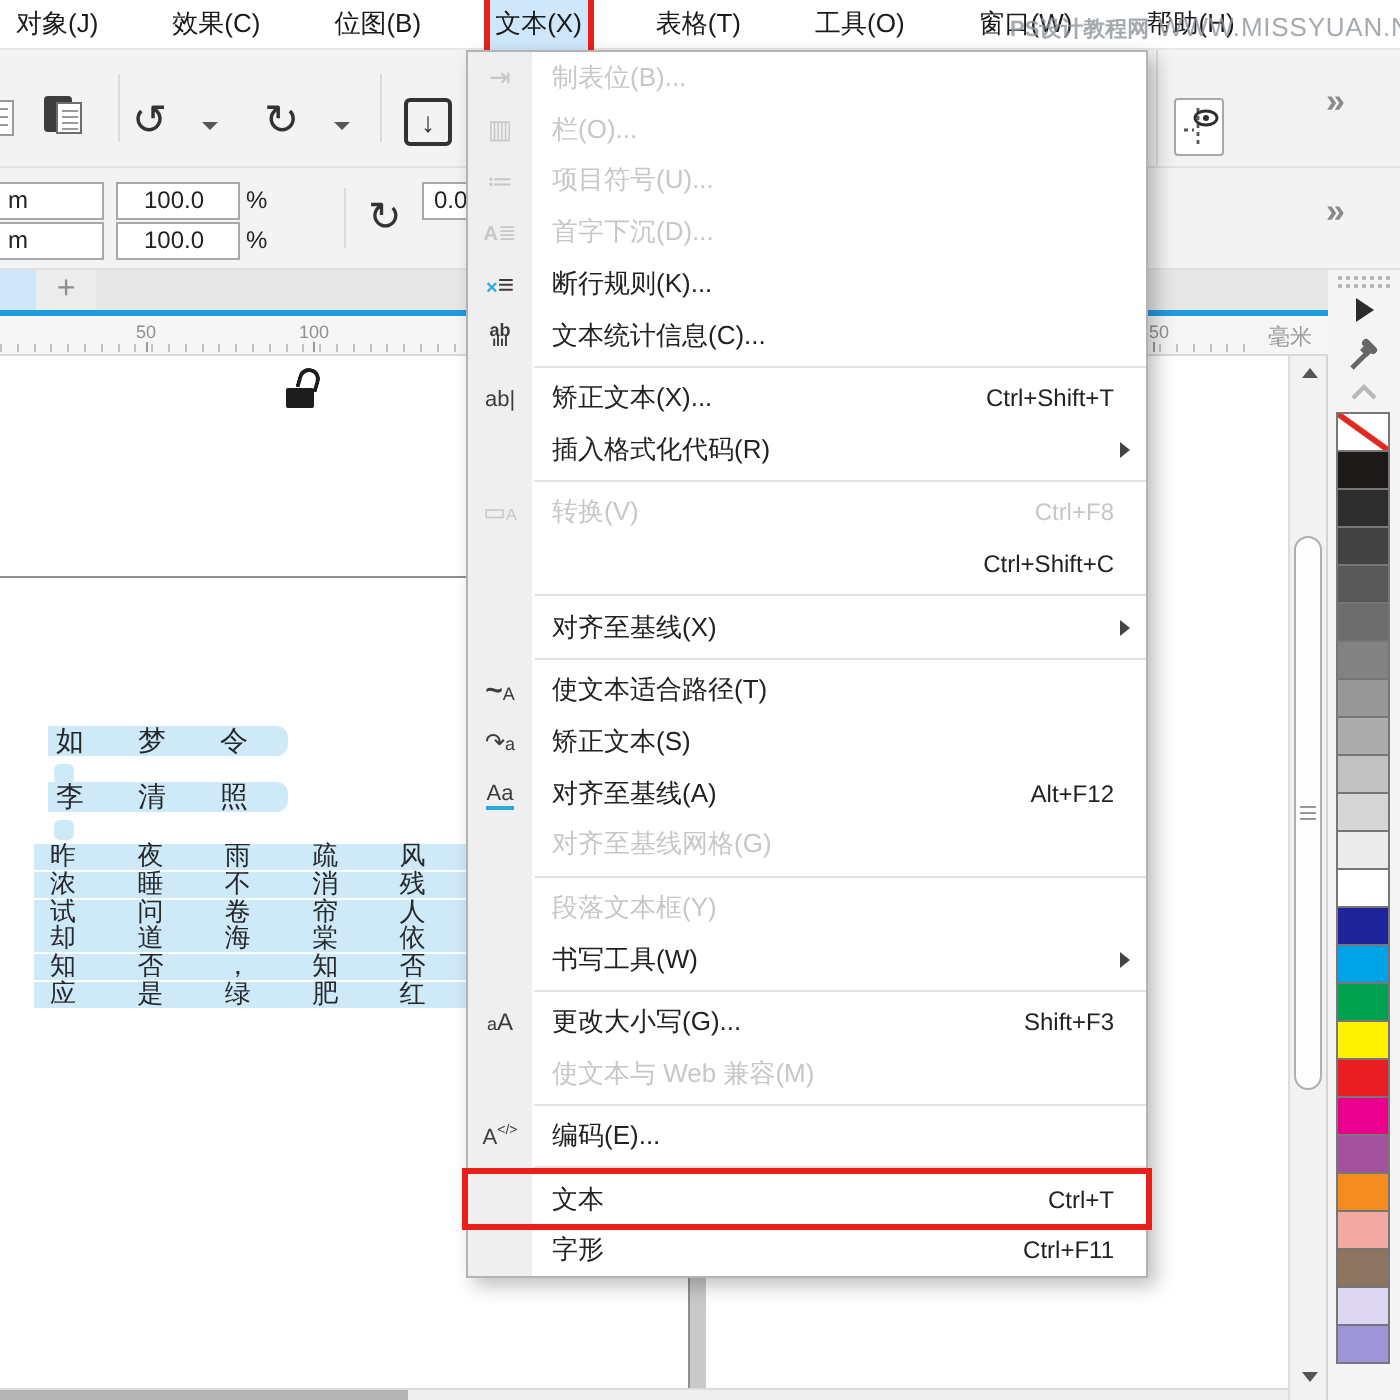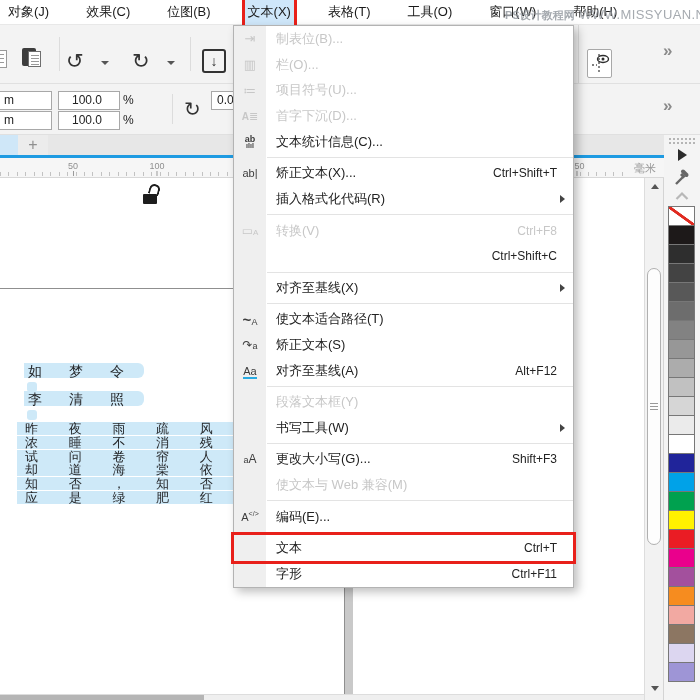--- a/index.html
+++ b/index.html
@@ -362,20 +362,26 @@
     <span class="mi-shortcut"></span>
 
   </div>
       <div class="menu-item disabled">
     <span class="mi-icon ic-drop-cap-icon"></span>
     <span class="mi-label">首字下沉(D)...</span>
     <span class="mi-shortcut"></span>
 
   </div>
       <div class="menu-item">
+    <span class="mi-icon ic-break-rules-icon"></span>
+    <span class="mi-label">断行规则(K)...</span>
+    <span class="mi-shortcut"></span>
+
+  </div>
+      <div class="menu-item">
     <span class="mi-icon ic-text-stats-icon"></span>
     <span class="mi-label">文本统计信息(C)...</span>
     <span class="mi-shortcut"></span>
 
   </div>
       <div class="menu-sep"></div>
       <div class="menu-item">
     <span class="mi-icon ic-edit-text-icon"></span>
     <span class="mi-label">矫正文本(X)...</span>
     <span class="mi-shortcut">Ctrl+Shift+T</span>
@@ -418,20 +424,26 @@
     <span class="mi-label">矫正文本(S)</span>
     <span class="mi-shortcut"></span>
 
   </div>
       <div class="menu-item">
     <span class="mi-icon ic-align-baseline-icon"></span>
     <span class="mi-label">对齐至基线(A)</span>
     <span class="mi-shortcut">Alt+F12</span>
 
   </div>
+      <div class="menu-item disabled">
+    <span class="mi-icon"></span>
+    <span class="mi-label">对齐至基线网格(G)</span>
+    <span class="mi-shortcut"></span>
+
+  </div>
       <div class="menu-sep"></div>
       <div class="menu-item disabled">
     <span class="mi-icon"></span>
     <span class="mi-label">段落文本框(Y)</span>
     <span class="mi-shortcut"></span>
 
   </div>
       <div class="menu-item">
     <span class="mi-icon"></span>
     <span class="mi-label">书写工具(W)</span>

